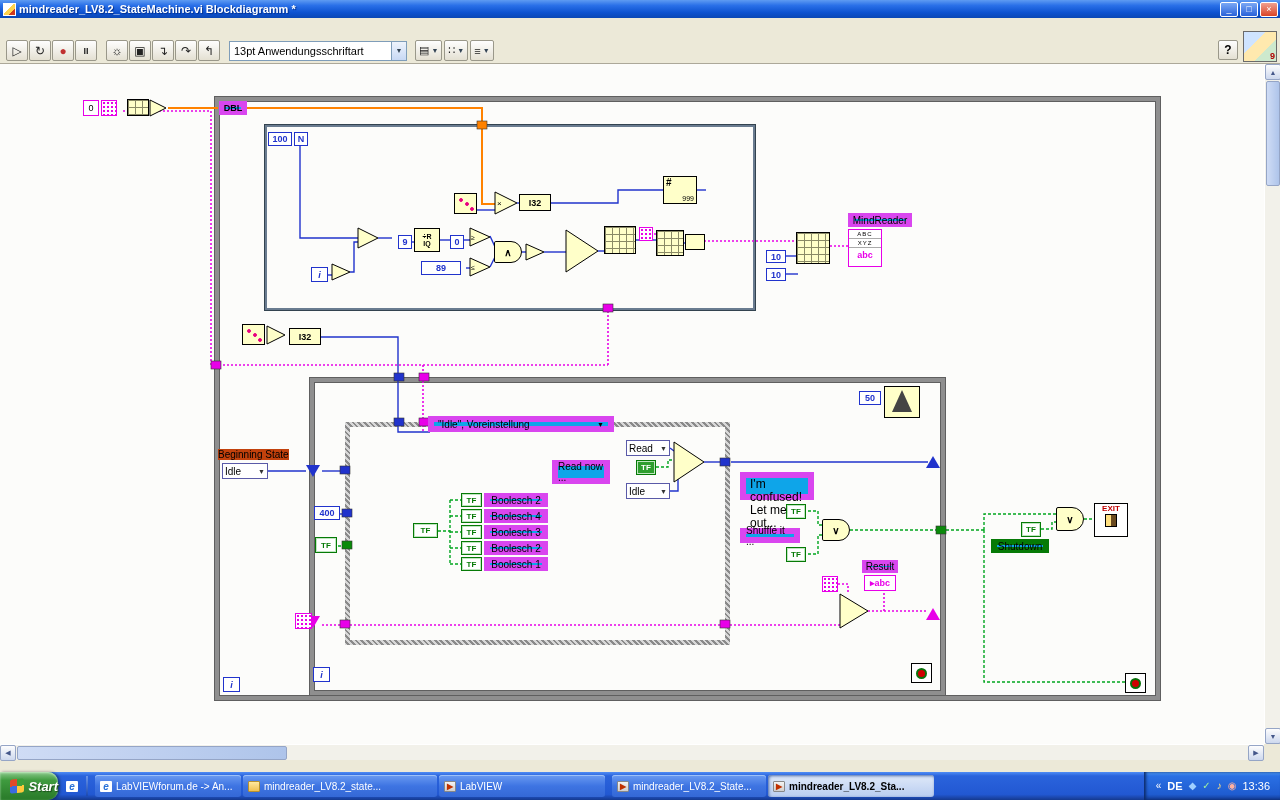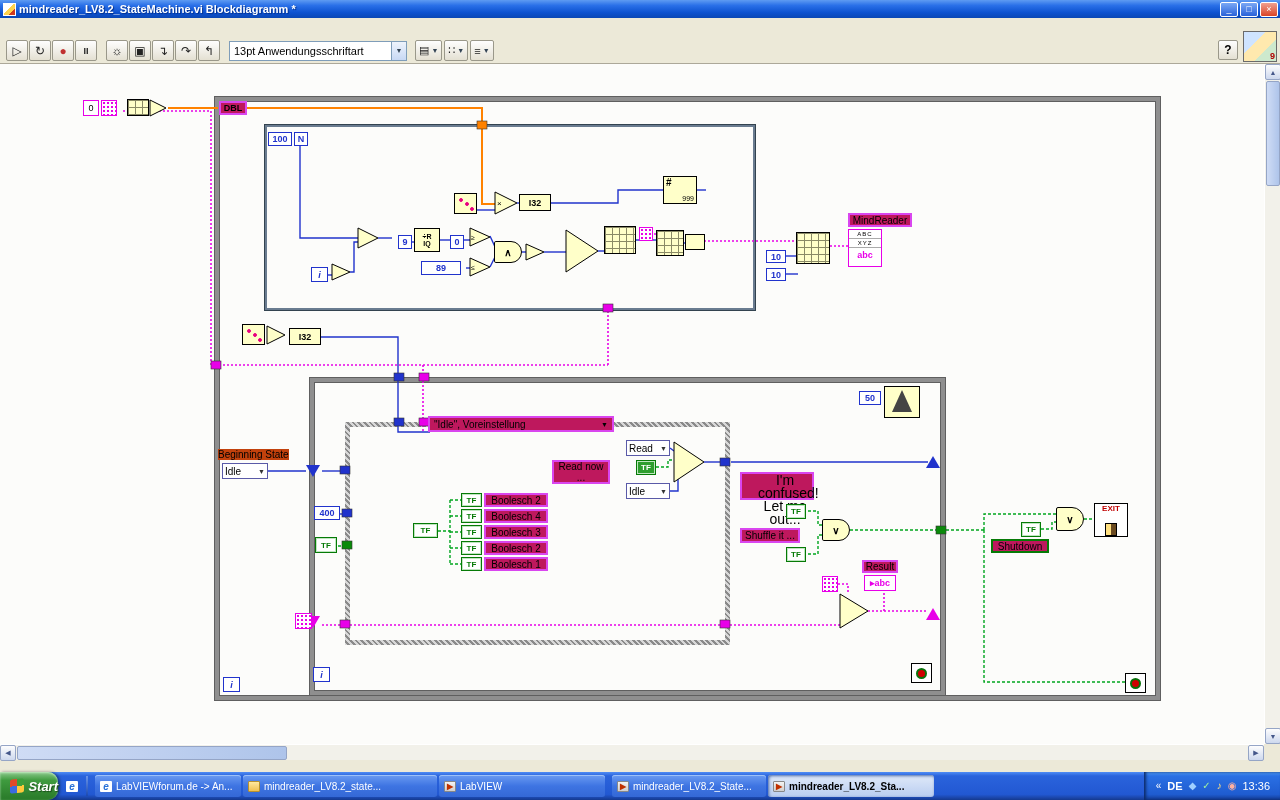--- a/index.html
+++ b/index.html
@@ -33,41 +33,41 @@
     linear-gradient(135deg,#cfe4ff 0 35%,#ffe9ae 35% 65%,#cde9cd 65%);}
   .viicon .badge{position:absolute;right:1px;bottom:0;font-size:9px;font-weight:bold;color:#b00000;}
   
   .diagram{position:absolute;left:0;top:64px;width:1264px;height:680px;background:#fcfcfa;overflow:hidden;}
   .loop{position:absolute;border:4px solid #8f8f8f;box-shadow:0 0 0 1px #5f5f5f, inset 0 0 0 1px #5f5f5f;}
   .forloop{position:absolute;border:2px solid #6a7c90;box-shadow:0 0 0 1px #33434f;}
   .case{position:absolute;background:repeating-linear-gradient(45deg,#d8d8d8 0 2px,#8a8a8a 2px 4px);}
   .case .inner{position:absolute;inset:5px;background:#fcfcfa;}
   .wires{position:absolute;left:0;top:0;}
   .cbox{display:flex;align-items:center;justify-content:center;}
-  .wbox{background:#be185d;border:2px solid #d946ef;font-size:10px;color:#000;text-align:center;}
+  .wbox{background:#0ea5e9;border:6px solid #d946ef;font-size:10px;color:#000;}
   .plain{font-size:10px;color:#000;background:#c2410c;white-space:nowrap;}
   .blue{background:#fff;border:1px solid #2133cc;color:#2133cc;font-size:9px;font-weight:bold;}
   .fnode{background:#ffffc9;border:1px solid #000;}
   .pinkb{background:#fff;border:1px solid #e800e8;}
   .strdots{background-image:radial-gradient(#e800e8 0.8px,transparent 1.3px);background-size:4px 4px;}
   .tfbox{background:#fff;border:1px solid #067a06;box-shadow:inset 0 0 0 1px #bfe6bf;color:#067a06;font-weight:bold;font-size:8px;display:flex;align-items:center;justify-content:center;}
   .tfbox.filled{background:#2e9e2e;color:#fff;}
   .enum{background:#fff;border:1px solid #5a5aa8;font-size:10px;display:flex;align-items:center;justify-content:space-between;padding:0 2px;}
   .enum .car{font-size:7px;color:#333;}
   .dice{background-color:#ffffc9;border:1px solid #000;background-image:
     radial-gradient(circle at 6px 6px,#e8007e 1.5px,transparent 2.2px),
     radial-gradient(circle at 12px 10px,#e8007e 1.5px,transparent 2.2px),
     radial-gradient(circle at 17px 15px,#e8007e 1.5px,transparent 2.2px);}
   .gridnode{background-color:#ffffc9;border:1px solid #000;background-image:
     linear-gradient(#8a8a66 1px,transparent 1px),linear-gradient(90deg,#8a8a66 1px,transparent 1px);background-size:7px 7px;}
   .orshape{border-radius:2px 12px 12px 2px;font-size:10px;font-weight:bold;}
   .stopterm{background:#fff;border:1px solid #000;display:flex;align-items:center;justify-content:center;}
   .stopdot{width:11px;height:11px;border-radius:50%;background:#d00000;border:2px solid #0a720a;}
   .metro{width:0;height:0;border-left:10px solid transparent;border-right:10px solid transparent;border-bottom:22px solid #444;margin:3px auto 0;}
-  .exitbox{background:#fff;border:1px solid #000;display:flex;flex-direction:column;align-items:center;justify-content:space-between;gap:1px;}
+  .exitbox{background:#fff;border:1px solid #000;display:flex;flex-direction:column;align-items:center;justify-content:flex-start;gap:1px;}
   .exitbox .xt{color:#c00000;font-weight:bold;font-size:8px;}
   .exitbox .door{width:12px;height:13px;border:1px solid #000;background:linear-gradient(90deg,#ffe080 55%,#6a4a20 55%);}
   .mrr{font-size:6px;letter-spacing:1px;text-align:center;border-bottom:1px solid #aaa;line-height:8px;color:#000;}
   .mrabc{color:#e800e8;font-weight:bold;font-size:9px;text-align:center;line-height:14px;}
   
   .vscroll{position:absolute;left:1264px;top:64px;width:16px;height:680px;background:#f2f1ea;border-left:1px solid #fff;}
   .hscroll{position:absolute;left:0;top:744px;width:1264px;height:16px;background:#f2f1ea;border-top:1px solid #fff;}
   .sbtn{position:absolute;width:16px;height:16px;background:linear-gradient(#fdfdfd,#cdd8ee);border:1px solid #95a5c6;border-radius:2px;
     font-size:7px;color:#44578a;display:flex;align-items:center;justify-content:center;}
   .sthumb{position:absolute;background:linear-gradient(90deg,#cfdcf5,#aec4ea);border:1px solid #95a5c6;border-radius:2px;}
@@ -389,21 +389,21 @@
         <span>Read now ...</span>
       </div>
     <div class="n tfbox filled" style="left:636px;top:396px;width:20px;height:15px">
         <span>TF</span>
       </div>
     <div class="n enum" style="left:626px;top:419px;width:44px;height:16px">
       <span>Idle</span>
         <span class="car">▼</span>
     </div>
 
-    <div class="n wbox" style="left:740px;top:408px;width:74px;height:28px;font-size:14px;line-height:13px;padding-left:16px">
+    <div class="n wbox" style="left:740px;top:408px;width:74px;height:28px;font-size:12px;line-height:13px;padding-left:4px">
       <div>I'm confused!</div>
       <div>Let me out...</div>
     </div>
     <div class="n tfbox" style="left:786px;top:440px;width:20px;height:15px">
         <span>TF</span>
       </div>
     <div class="n wbox cbox" style="left:740px;top:464px;width:60px;height:15px">
         <span>Shuffle it ...</span>
       </div>
     <div class="n tfbox" style="left:786px;top:483px;width:20px;height:15px">

